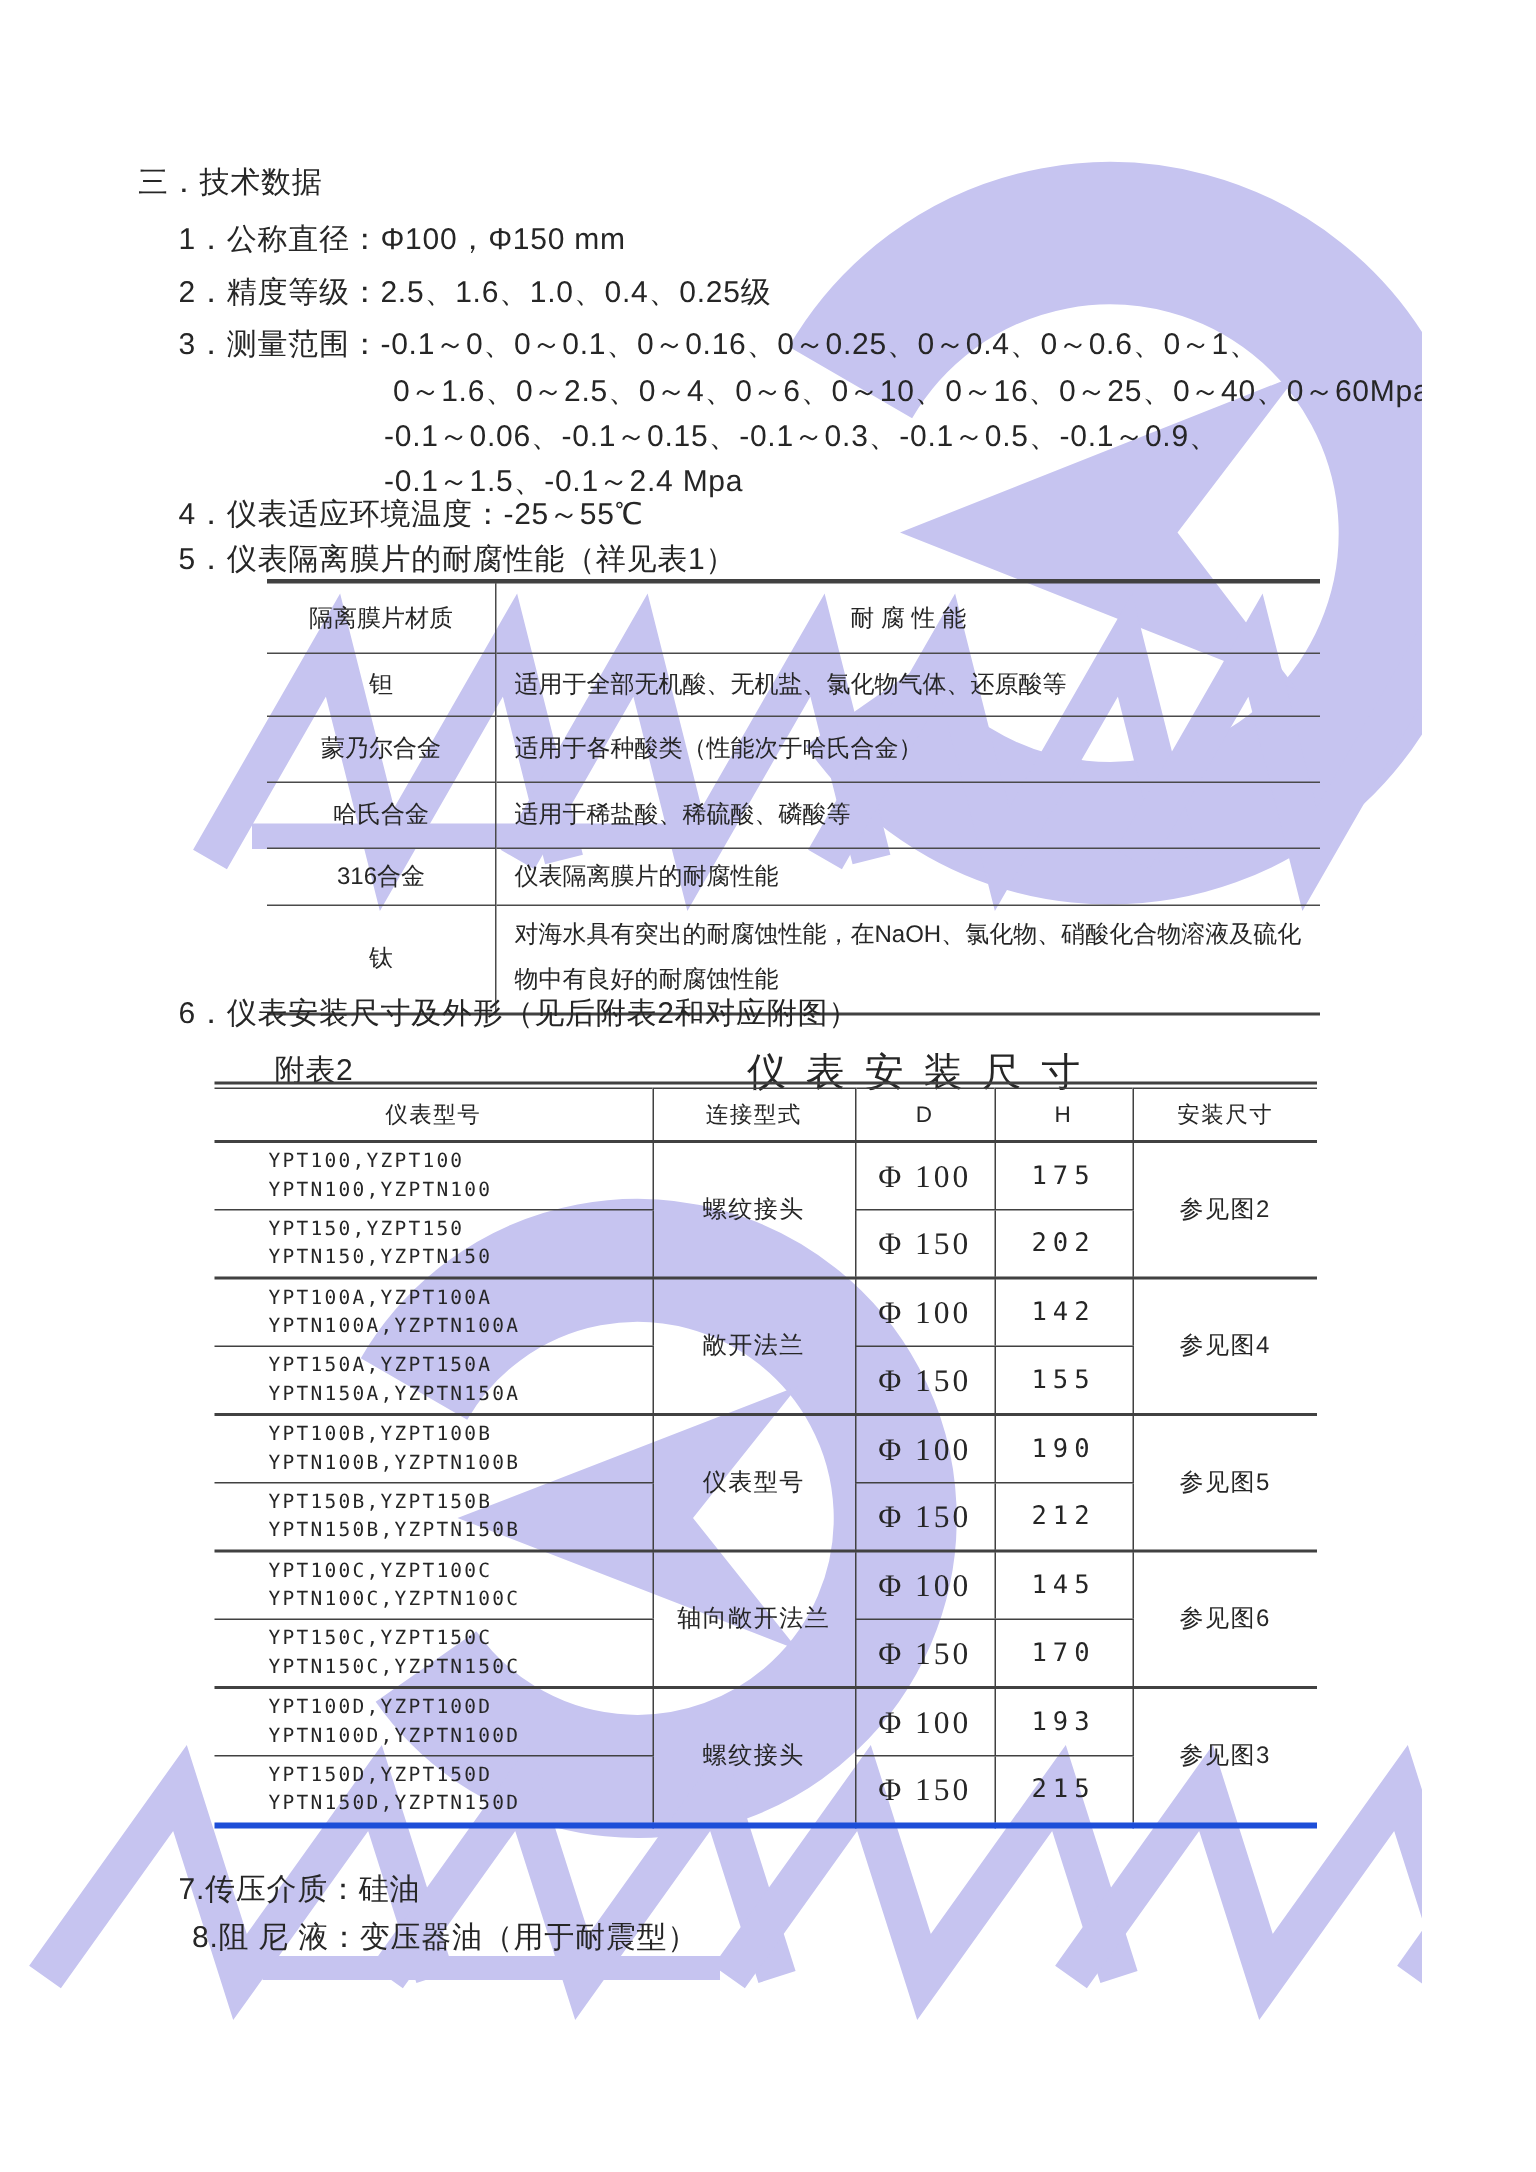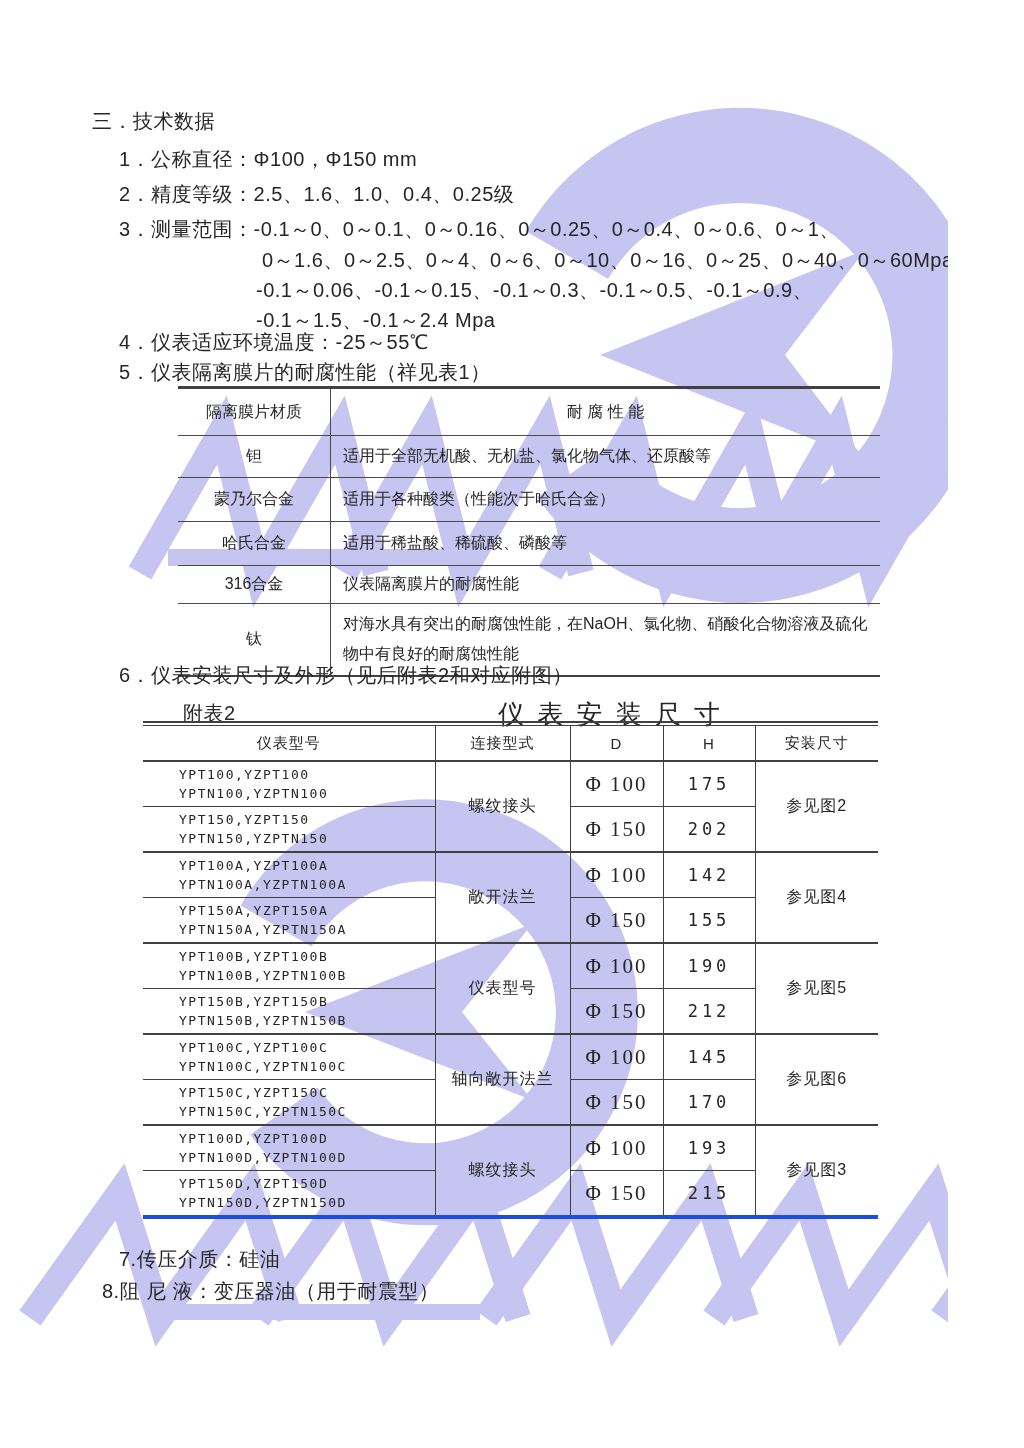--- a/index.html
+++ b/index.html
@@ -16,21 +16,21 @@
   .l-3a{left:119px;top:216px;}
   .l-3b{left:262px;top:247px;}
   .l-3c{left:256px;top:277px;}
   .l-3d{left:256px;top:307px;}
   .l-4{left:119px;top:329px;}
   .l-5{left:119px;top:359px;}
   .l-6{left:119px;top:662px;}
   .l-t2label{left:183px;top:700px;}
   .l-t2title{left:498px;top:697px;font-size:26px;letter-spacing:3px;}
   .l-7{left:119px;top:1246px;}
-  .l-8{left:102px;top:1278px;}
+  .l-8{left:128px;top:1278px;}
 
   
   .t1pos{position:absolute;left:178px;top:386px;}
   .t1{border-collapse:collapse;width:702px;table-layout:fixed;
       border-top:3px solid #414141;border-bottom:2px solid #414141;font-size:16px;}
   .t1 td{padding:0;}
   .t1 .mat{width:152px;text-align:center;}
   .t1 .perf{border-left:1px solid #4a4a4a;padding:3px 12px;text-align:left;}
   .t1 .hperf{text-align:center;}
   .t1 tr:not(:first-child) td{border-top:1px solid #4a4a4a;}

